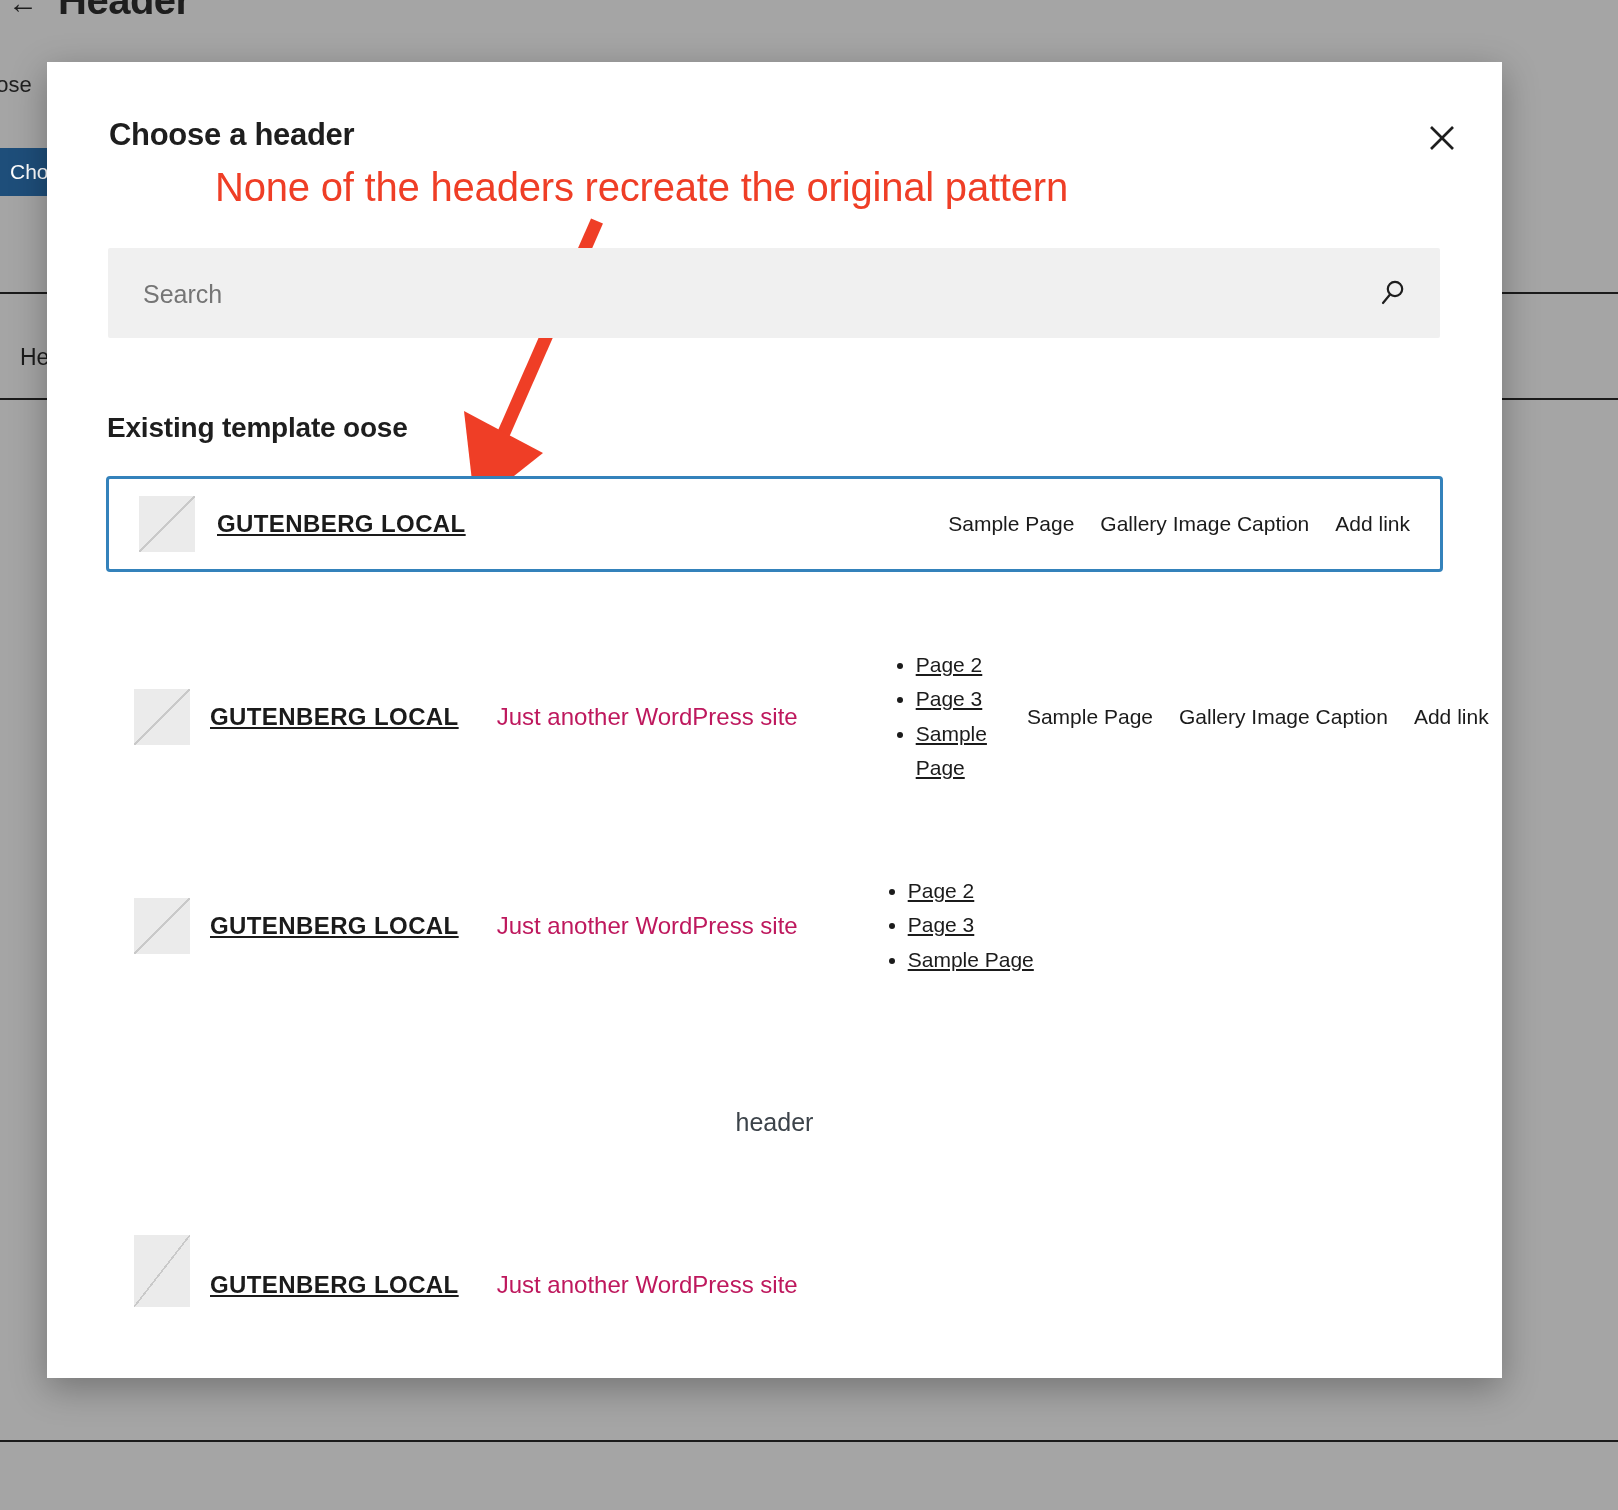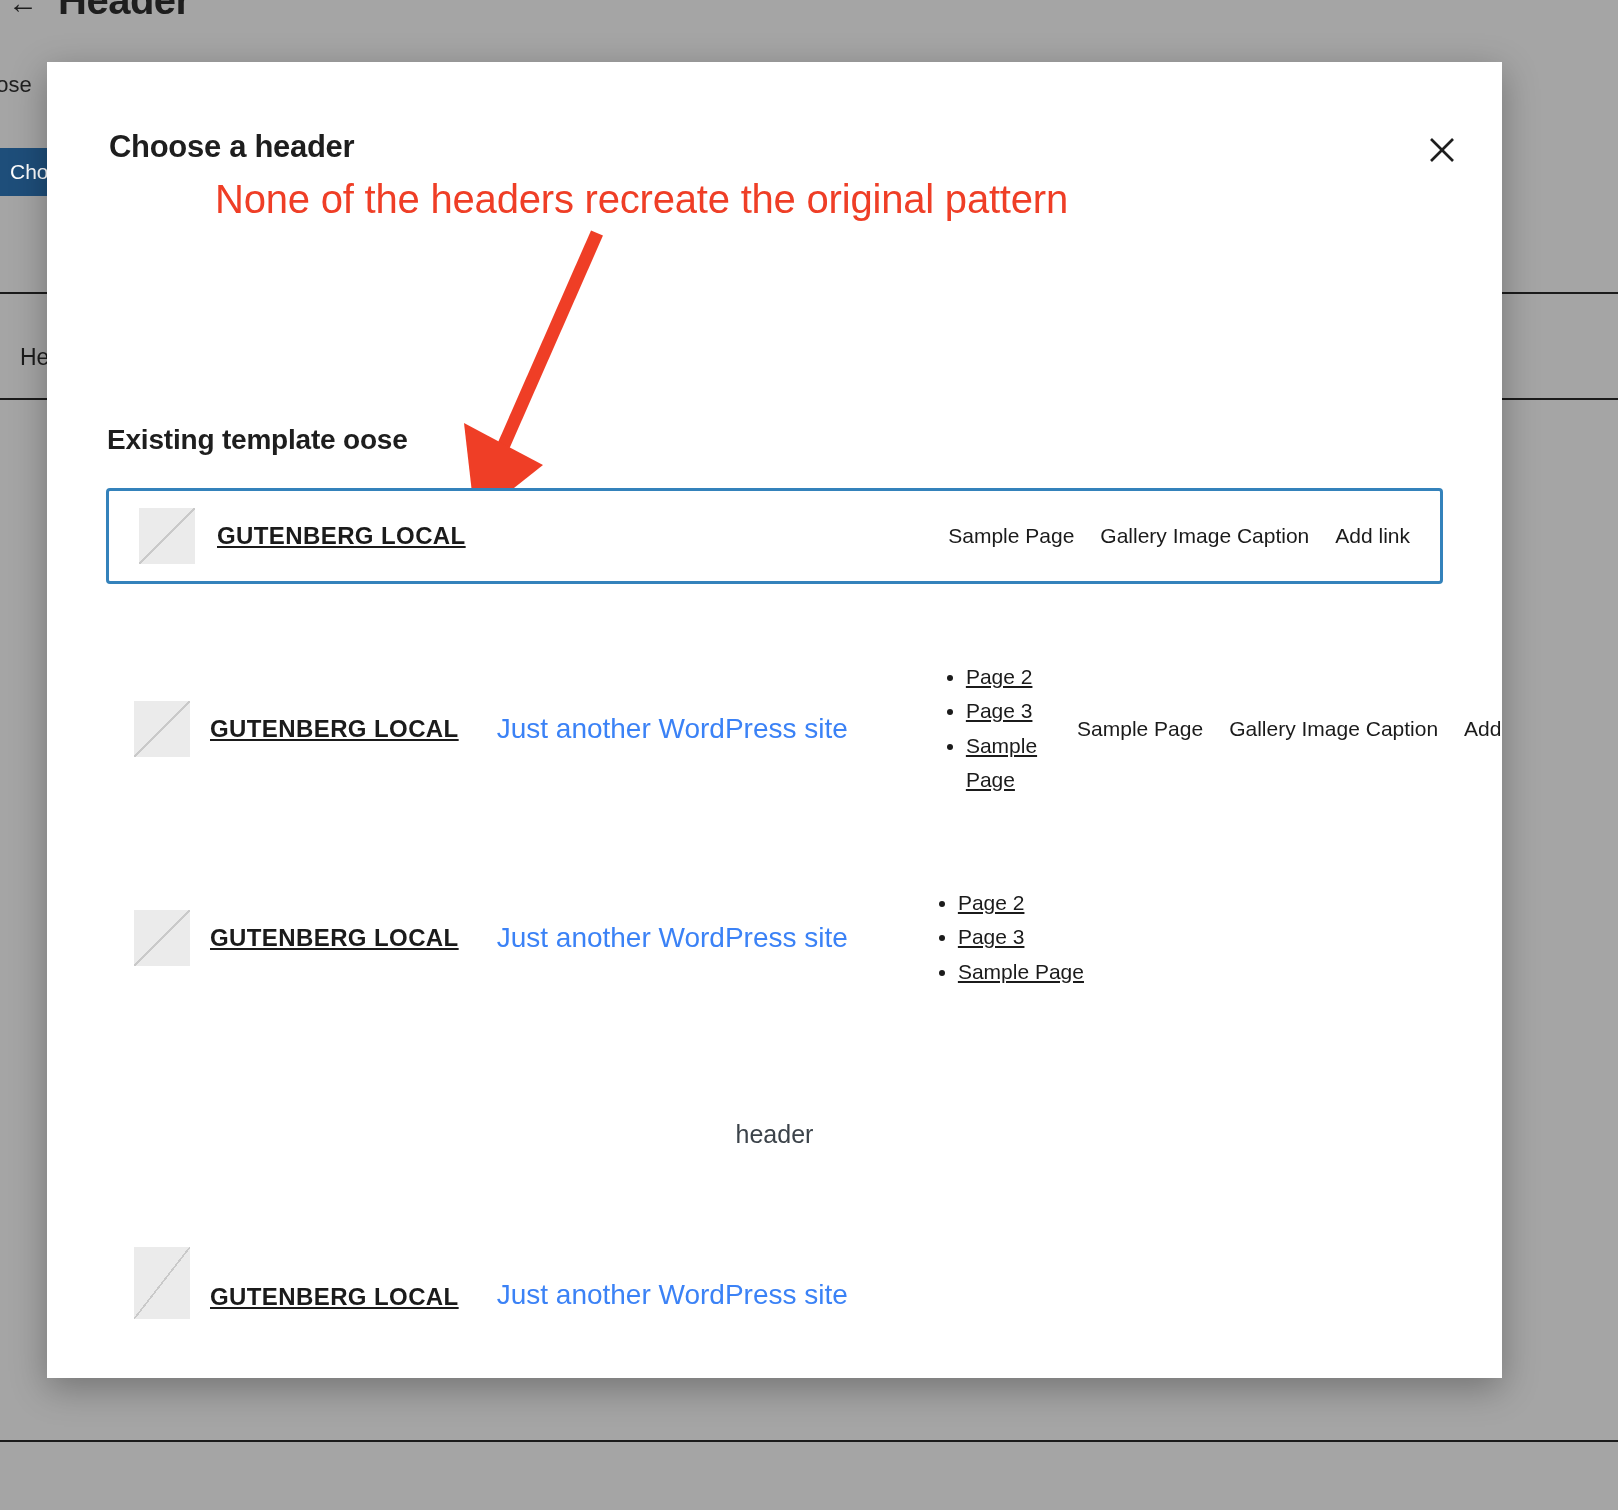--- a/index.html
+++ b/index.html
@@ -81,21 +81,20 @@
     width: 1455px;
     height: 1316px;
     background: #ffffff;
     box-shadow: 0 10px 34px rgba(0,0,0,0.30);
     overflow: hidden;
   }
   .modal-inner {
     position: relative;
     width: 100%;
     height: 100%;
-    margin-top: 12px;
   }
 
   .modal-title {
     position: absolute;
     left: 62px;
     top: 55px;
     font-size: 31px;
     font-weight: 700;
     color: #1e1e1e;
     letter-spacing: -0.3px;
@@ -235,22 +234,22 @@
   }
   .site-title {
     font-size: 24px;
     font-weight: 700;
     color: #1b1b1b;
     text-decoration: underline;
     letter-spacing: 0.4px;
     white-space: nowrap;
   }
   .site-tagline {
-    font-size: 28px;
-    color: #3b82f6;
+    font-size: 24px;
+    color: #be185d;
     white-space: nowrap;
   }
   .nav-links {
     display: flex;
     align-items: center;
     gap: 26px;
     white-space: nowrap;
   }
   .nav-link {
     font-size: 21px;
@@ -304,20 +303,29 @@
       <line x1="28" y1="6" x2="6" y2="28" stroke="#1e1e1e" stroke-width="2.6"></line>
     </svg>
   </button>
 
   <div class="annotation-text">None of the headers recreate the original pattern</div>
   <svg class="annotation-arrow" viewBox="0 0 160 300">
     <line x1="140" y1="14" x2="46" y2="228" stroke="#ef3e26" stroke-width="13" stroke-linecap="butt"></line>
     <polygon points="18,300 7,204 86,246" fill="#ef3e26"></polygon>
   </svg>
 
+  <div class="search-box">
+    <input class="search-input" type="text" placeholder="Search" style="">
+    <span class="search-icon-wrap">
+      <svg width="30" height="30" viewBox="0 0 30 30" aria-hidden="true">
+        <circle cx="17" cy="11" r="7.2" fill="none" stroke="#1e1e1e" stroke-width="2.2"></circle>
+        <line x1="12" y1="16.5" x2="5" y2="25" stroke="#1e1e1e" stroke-width="2.2" stroke-linecap="round"></line>
+      </svg>
+    </span>
+  </div>
 
   <div class="section-title">Existing template oose</div>
 
   <div class="pattern-list">
 
     <div class="pattern-item">
       <div class="preview-frame selected" style="height:96px;">
         <div class="hdr-row" style="height:100%; padding:0 30px; gap:22px;">
           <div class="site-logo"></div>
           <div class="site-title">GUTENBERG LOCAL</div>

